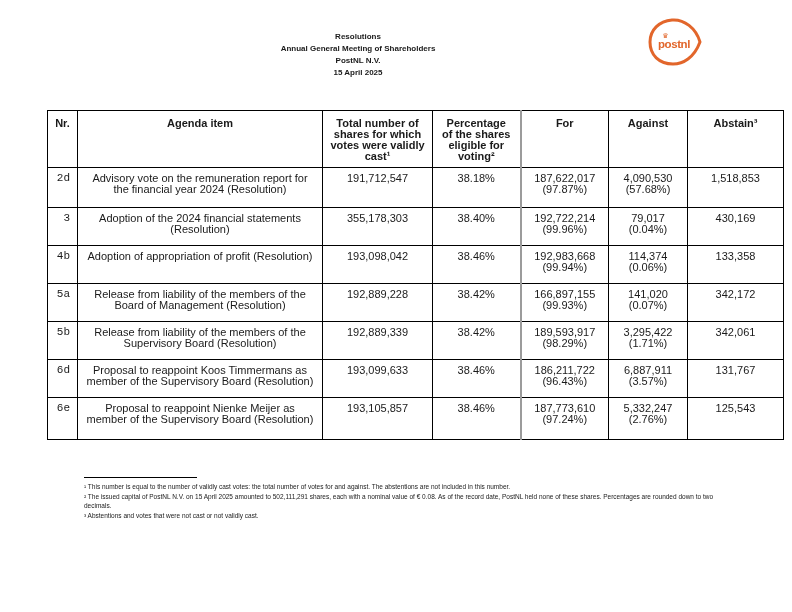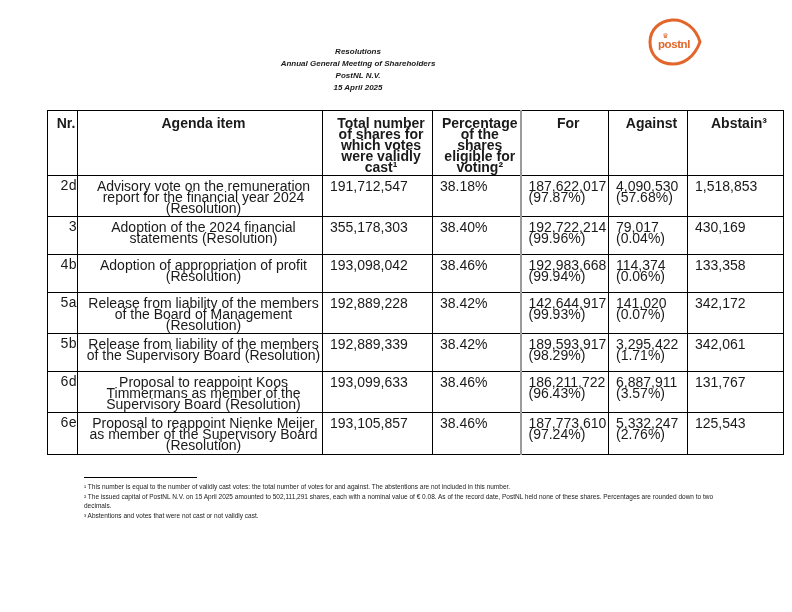--- a/index.html
+++ b/index.html
@@ -6,47 +6,47 @@
   body {
     width:792px; height:612px;
     background:#ffffff;
     position:relative;
     font-family:"Liberation Sans", sans-serif;
     color:#1a1a1a;
     overflow:hidden;
   }
   
   .doc-header {
-    position:absolute; top:46px; left:0; width:716px;
+    position:absolute; top:31px; left:0; width:716px;
     text-align:center; font-weight:bold;
-    font-size:8px; line-height:12px;font-style:italic;
+    font-size:8px; line-height:12px;
   }
   
   .logo {
     position:absolute; left:646px; top:16px; width:58px; height:54px;
   }
   
   table.results {
     position:absolute; left:47px; top:110px;
     width:736px; border-collapse:collapse; table-layout:fixed;
   }
   table.results th, table.results td {
     border:1px solid #000;
     vertical-align:top;
-    font-size:14px; line-height:11px;
-    padding:5px 0 2px 7px;
+    font-size:11px; line-height:11px;
+    padding:5px 7px 2px 7px;
     overflow:hidden;
   }
   table.results th {
     font-weight:bold; text-align:center; padding-top:7px;
   }
   th.h-left { text-align:left; }
   td.c-nr { text-align:right;font-family:Liberation Mono, monospace; }
   td.c-agenda { text-align:center; }
-  td.c-num { text-align:left; }
+  td.c-num { text-align:center; }
   
   .for-border { border-left:2px solid #9b9b9b !important; }
   
   .footnote-rule {
     position:absolute; left:84px; top:477px; width:113px; height:0;
     border-top:1px solid #000;
   }
   .footnotes {
     position:absolute; left:84px; top:482px; width:632px;
     font-size:6.5px; line-height:9.5px;
@@ -143,21 +143,21 @@
     </td>
     <td class="c-num">133,358</td>
   </tr>
 
   <tr style="height:38px">
     <td class="c-nr">5a</td>
     <td class="c-agenda">Release from liability of the members of the Board of Management (Resolution)</td>
     <td class="c-num">192,889,228</td>
     <td class="c-num">38.42%</td>
     <td class="c-num for-border">
-      <div>142,644,917</div>
+      <div>166,897,155</div>
       <div>(99.93%)</div>
     </td>
     <td class="c-num">
       <div>141,020</div>
       <div>(0.07%)</div>
     </td>
     <td class="c-num">342,172</td>
   </tr>
 
   <tr style="height:38px">

